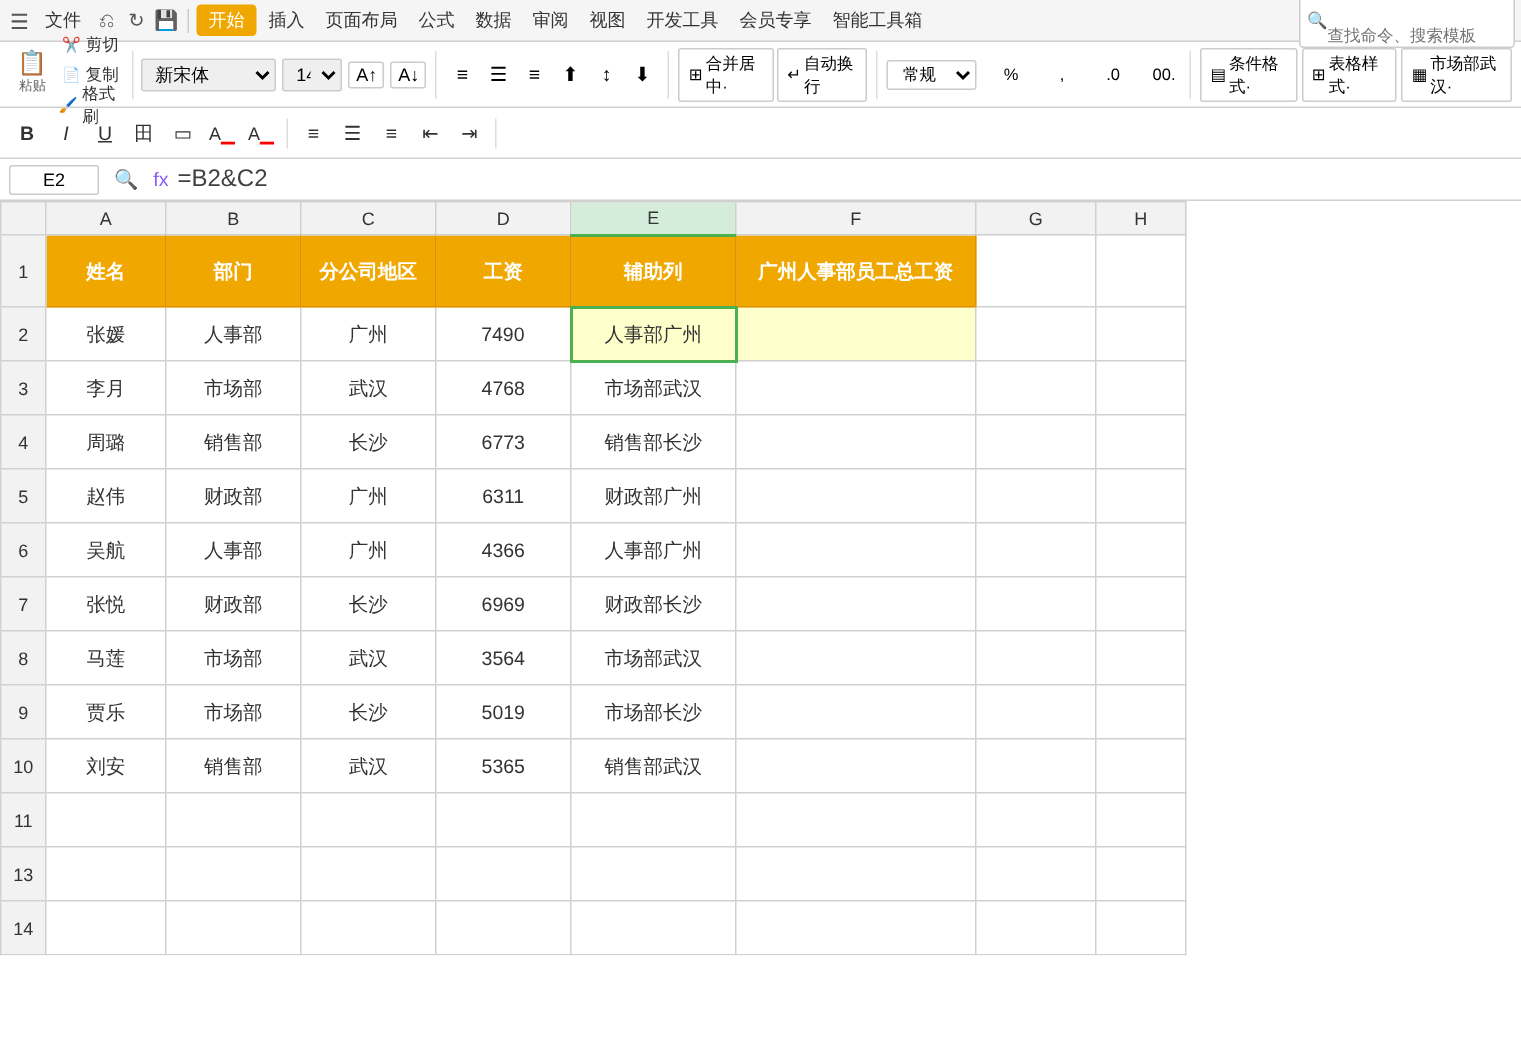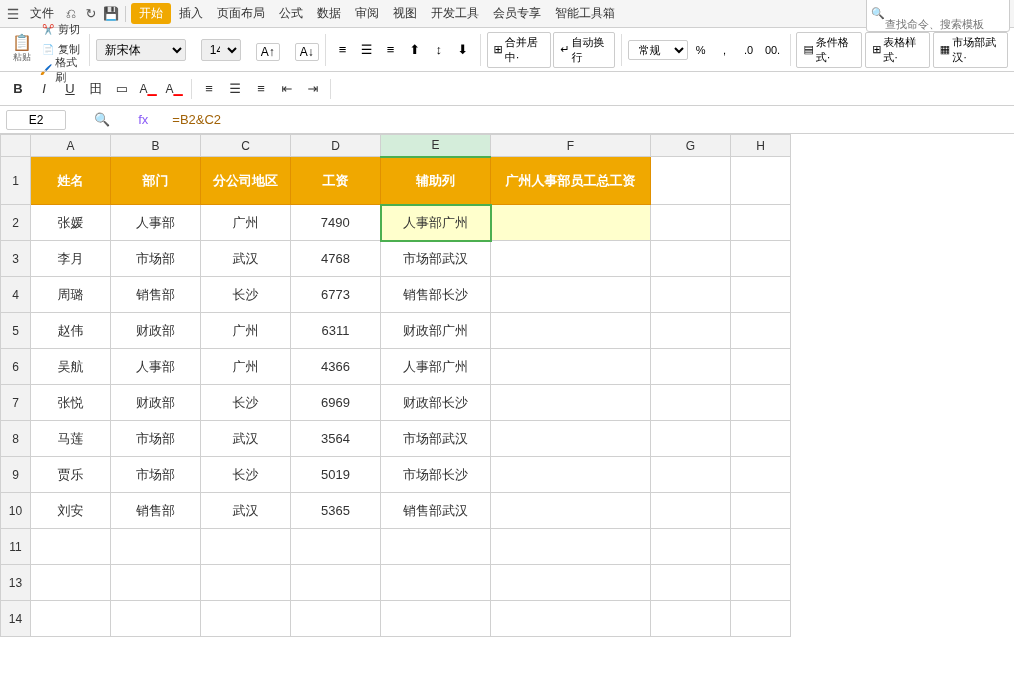--- a/index.html
+++ b/index.html
@@ -20,35 +20,35 @@
     
     .toolbar {
       display: flex; align-items: center; height: 44px; background: #fff;
       border-bottom: 1px solid #d0d0d0; padding: 0 6px; gap: 4px;
     }
     .tb-group { display: flex; align-items: center; gap: 2px; }
     .tb-btn { display: flex; flex-direction: column; align-items: center; justify-content: center; width: 36px; height: 38px; cursor: pointer; border-radius: 3px; font-size: 10px; color: #333; }
     .tb-btn .icon { font-size: 16px; line-height: 1; }
     .tb-btn .lbl { font-size: 9px; color: #666; }
     .tb-sep { width: 1px; height: 32px; background: #ddd; margin: 0 2px; }
-    .font-box { display: flex; align-items: flex-end; gap: 15px; }
+    .font-box { display: flex; align-items: center; gap: 4px; }
     .font-select { border: 1px solid #ccc; padding: 2px 4px; font-size: 12px; width: 90px; border-radius: 2px; }
     .font-size { border: 1px solid #ccc; padding: 2px 4px; font-size: 12px; width: 40px; border-radius: 2px; text-align: center; }
     .tb-small-btn { border: 1px solid #ccc; padding: 1px 4px; font-size: 12px; border-radius: 2px; cursor: pointer; background: #fff; }
     .align-group { display: flex; align-items: center; gap: 2px; }
     .align-btn { width: 22px; height: 22px; display: flex; align-items: center; justify-content: center; font-size: 13px; cursor: pointer; border-radius: 2px; }
 
     
     .formula-bar {
       display: flex; align-items: center; height: 28px; background: #fff;
-      border-bottom: 1px solid #d0d0d0; padding: 0 6px; gap: 24px;
+      border-bottom: 1px solid #d0d0d0; padding: 0 6px; gap: 6px;
     }
     .cell-ref { width: 60px; border: 1px solid #ccc; padding: 2px 4px; font-size: 12px; text-align: center; border-radius: 2px; }
     .fx-icon { color: #666; font-size: 13px; padding: 0 4px; }
-    .formula-input { flex: 1; border: none; outline: none; font-size: 13px; color: #a16207; }
+    .formula-input { flex: 1; border: none; outline: none; font-size: 16px; color: #404040; }
 
     
     .sheet-container { overflow: auto; background: #fff; }
     table { border-collapse: collapse; table-layout: fixed; }
 
     
     .col-header { background: #f2f2f2; border: 1px solid #d0d0d0; text-align: center; font-size: 12px; color: #333; height: 22px; font-weight: normal; }
     .row-header { background: #f2f2f2; border: 1px solid #d0d0d0; text-align: center; font-size: 12px; color: #333; width: 30px; }
 
     
@@ -157,21 +157,21 @@
     <div class="merge-btn">
       <span>⊞</span>
       <span>合并居中·</span>
     </div>
     <div class="wrap-btn">
       <span>↵</span>
       <span>自动换行</span>
     </div>
   </div>
   <div class="tb-sep"></div>
-  <div style="display:flex;align-items:center;gap:2px;">
+  <div style="display:flex;align-items:center;gap:12px;">
     <select class="num-fmt">
       <option>常规</option>
     </select>
     <span class="pct-btn">%</span>
     <span class="pct-btn">,</span>
     <span class="pct-btn">.0</span>
     <span class="pct-btn">00.</span>
   </div>
   <div class="tb-sep"></div>
   <div style="display:flex;align-items:center;gap:3px;">

